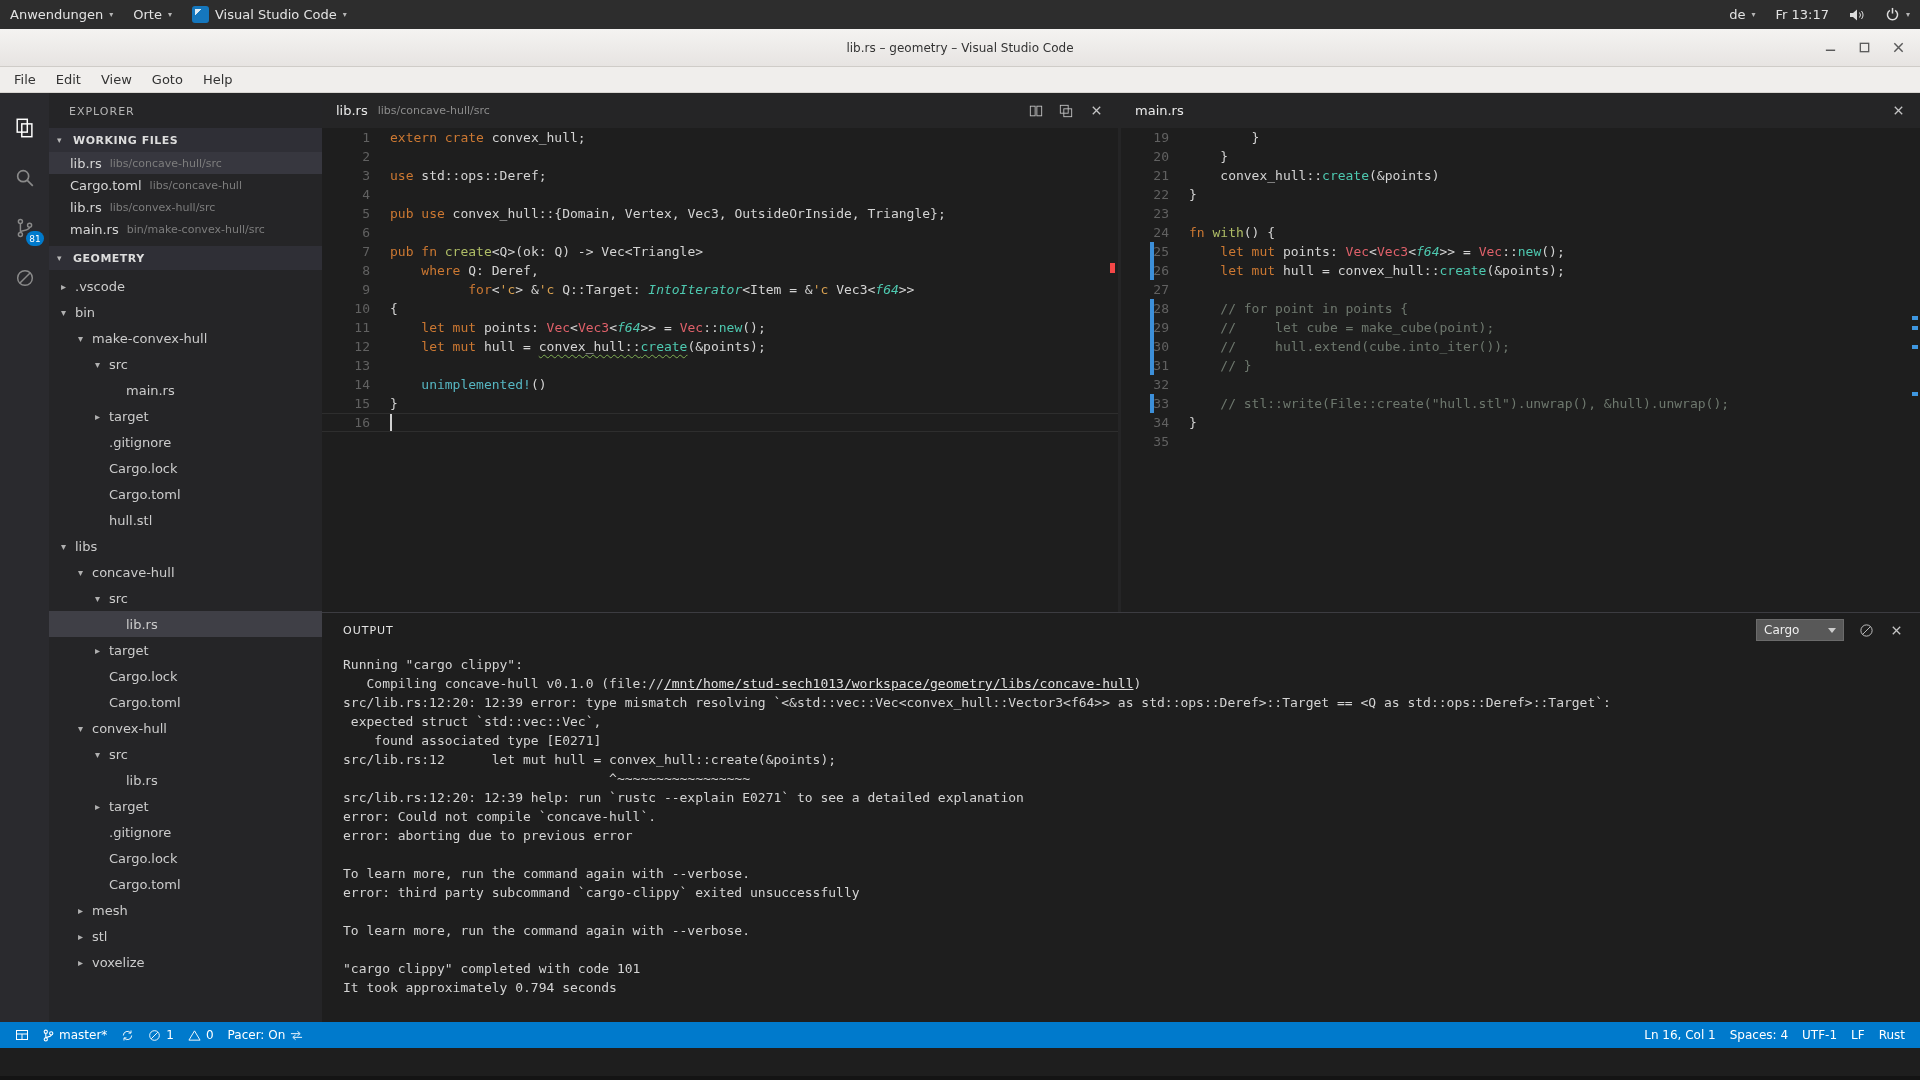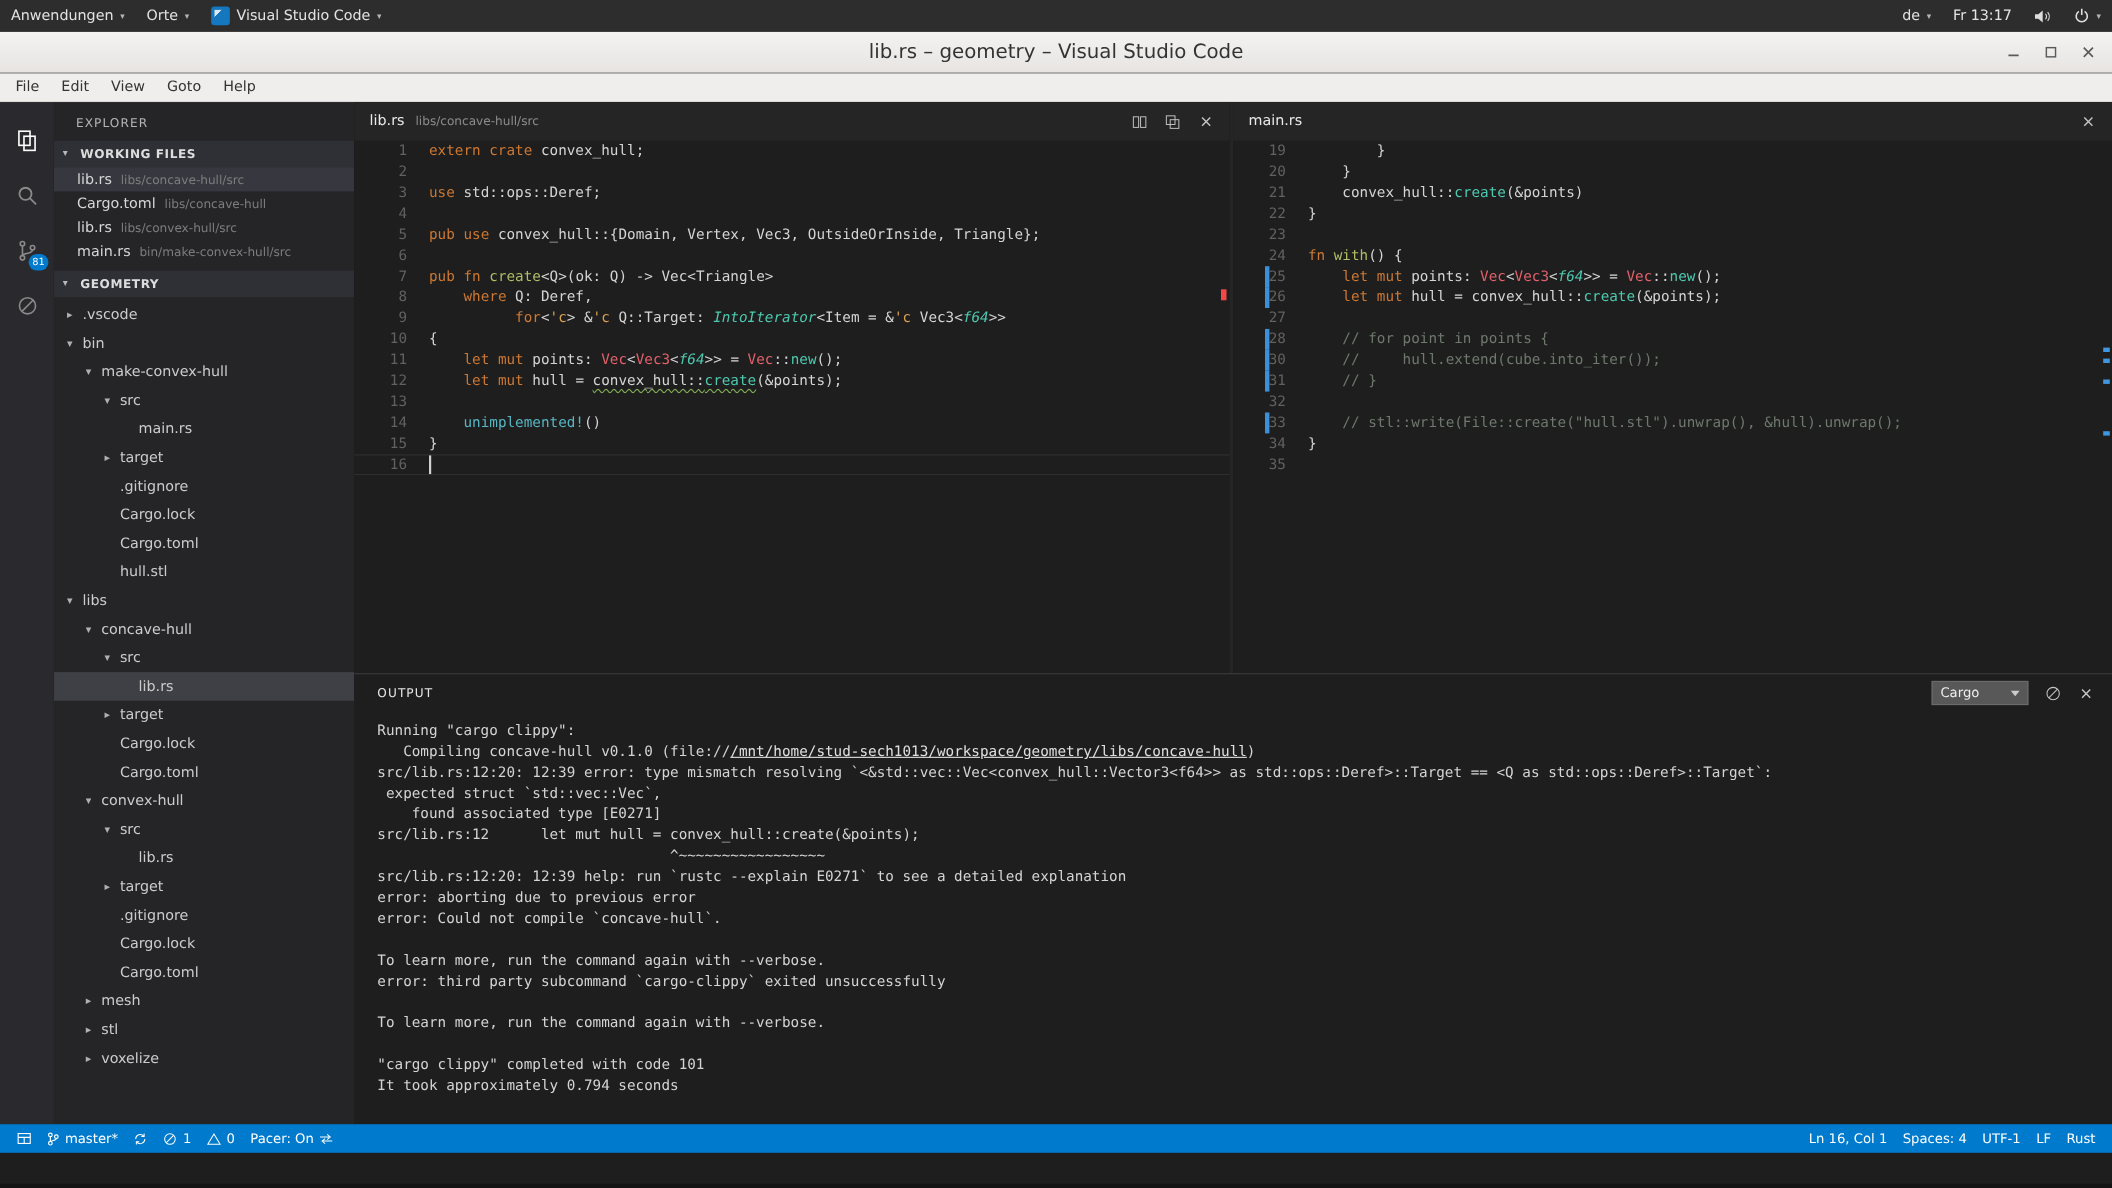--- a/index.html
+++ b/index.html
@@ -13,21 +13,21 @@
   .sys-item { display:flex; align-items:center; gap:6px; padding:0 10px; height:100%; }
   .caret-down { font-size:8px; color:#b5b5b5; }
   .sys-spacer { flex:1; }
   .app-icon-vscode { width:17px; height:17px; border-radius:3px; background:#1577bd; position:relative; overflow:hidden; }
   .app-icon-vscode::after { content:""; position:absolute; left:3px; top:3px; width:11px; height:11px;
                             background:linear-gradient(135deg, rgba(255,255,255,.85) 0 30%, rgba(255,255,255,0) 30%); }
 
   
   .titlebar { position:absolute; top:29px; left:0; right:0; height:38px; background:linear-gradient(#f4f3f1,#e7e4e2);
               border-bottom:1px solid #cfccc8; display:flex; align-items:center; justify-content:center;
-              font-size:18px; color:#333; }
+              font-size:12px; color:#333; }
   .window-controls { position:absolute; right:14px; display:flex; gap:18px; }
   .wc { width:16px; height:16px; display:flex; align-items:center; justify-content:center; }
   .menubar { position:absolute; top:67px; left:0; right:0; height:26px; background:#f0eeec; border-bottom:1px solid #d8d5d1;
              display:flex; align-items:center; padding-left:4px; font-size:13px; color:#333; }
   .menu-item { padding:3px 10px; }
 
   
   .workbench { position:absolute; top:93px; left:0; right:0; height:929px; background:#1e1e1e; }
 
   .activitybar { position:absolute; left:0; top:0; bottom:0; width:49px; background:#2a2a2e;
@@ -539,20 +539,25 @@
               <span class="ln">27</span>
               <span class="codetext"></span>
             </div>
             <div class="line">
               <span class="gmark"></span>
               <span class="ln">28</span>
               <span class="codetext"><span class="c">    // for point in points {</span></span>
             </div>
             <div class="line">
               <span class="gmark"></span>
+              <span class="ln">29</span>
+              <span class="codetext"><span class="c">    //     let cube = make_cube(point);</span></span>
+            </div>
+            <div class="line">
+              <span class="gmark"></span>
               <span class="ln">30</span>
               <span class="codetext"><span class="c">    //     hull.extend(cube.into_iter());</span></span>
             </div>
             <div class="line">
               <span class="gmark"></span>
               <span class="ln">31</span>
               <span class="codetext"><span class="c">    // }</span></span>
             </div>
             <div class="line">
               <span class="ln">32</span>
@@ -602,22 +607,22 @@
       </div>
       <div id="output-lines">
           <div class="out-line"><span class="p">Running "cargo clippy":</span></div>
           <div class="out-line"><span class="p">   Compiling concave-hull v0.1.0 (file://</span><span class="link">/mnt/home/stud-sech1013/workspace/geometry/libs/concave-hull</span><span class="p">)</span></div>
           <div class="out-line"><span class="p">src/lib.rs:12:20: 12:39 error: type mismatch resolving `&lt;&amp;std::vec::Vec&lt;convex_hull::Vector3&lt;f64&gt;&gt; as std::ops::Deref&gt;::Target == &lt;Q as std::ops::Deref&gt;::Target`:</span></div>
           <div class="out-line"><span class="p"> expected struct `std::vec::Vec`,</span></div>
           <div class="out-line"><span class="p">    found associated type [E0271]</span></div>
           <div class="out-line"><span class="p">src/lib.rs:12      let mut hull = convex_hull::create(&amp;points);</span></div>
           <div class="out-line"><span class="p">                                  ^~~~~~~~~~~~~~~~~~</span></div>
           <div class="out-line"><span class="p">src/lib.rs:12:20: 12:39 help: run `rustc --explain E0271` to see a detailed explanation</span></div>
+          <div class="out-line"><span class="p">error: Could not compile `concave-hull`.</span></div>
           <div class="out-line"><span class="p">error: aborting due to previous error</span></div>
-          <div class="out-line"><span class="p">error: Could not compile `concave-hull`.</span></div>
           <div class="out-line"></div>
           <div class="out-line"><span class="p">To learn more, run the command again with --verbose.</span></div>
           <div class="out-line"><span class="p">error: third party subcommand `cargo-clippy` exited unsuccessfully</span></div>
           <div class="out-line"></div>
           <div class="out-line"><span class="p">To learn more, run the command again with --verbose.</span></div>
           <div class="out-line"></div>
           <div class="out-line"><span class="p">"cargo clippy" completed with code 101</span></div>
           <div class="out-line"><span class="p">It took approximately 0.794 seconds</span></div>
         </div>
     </div>

